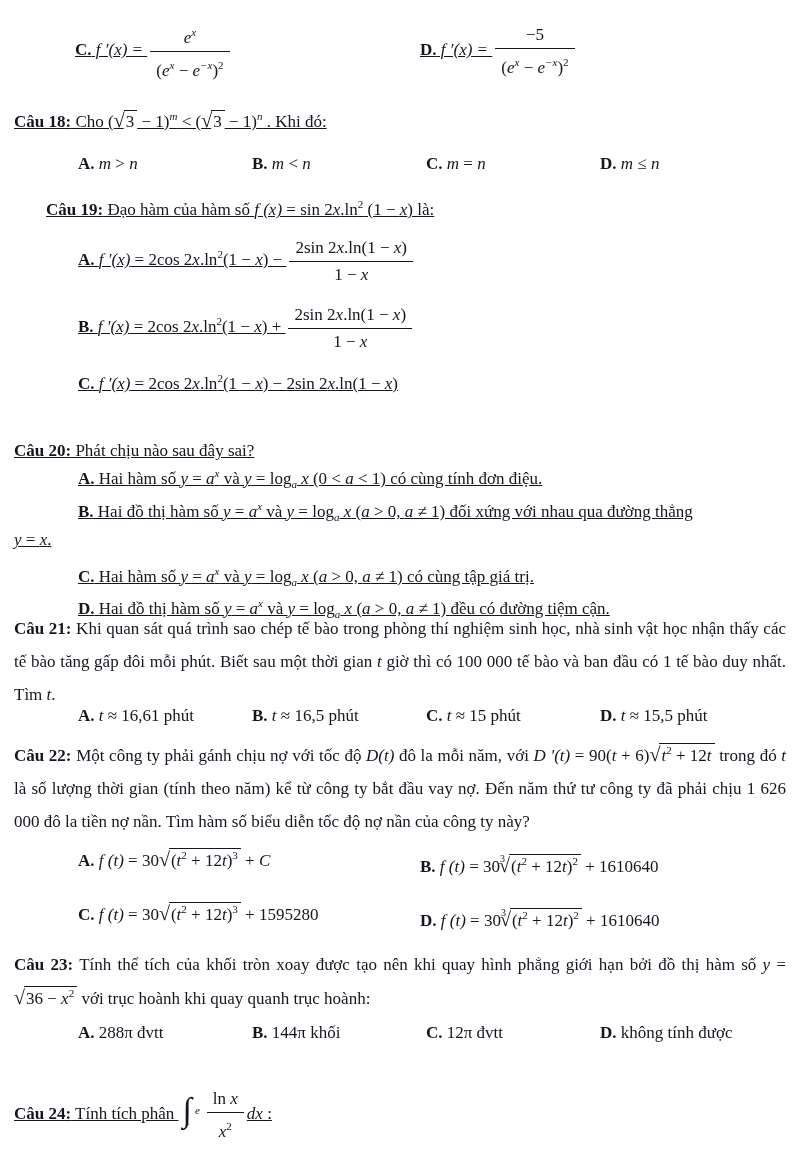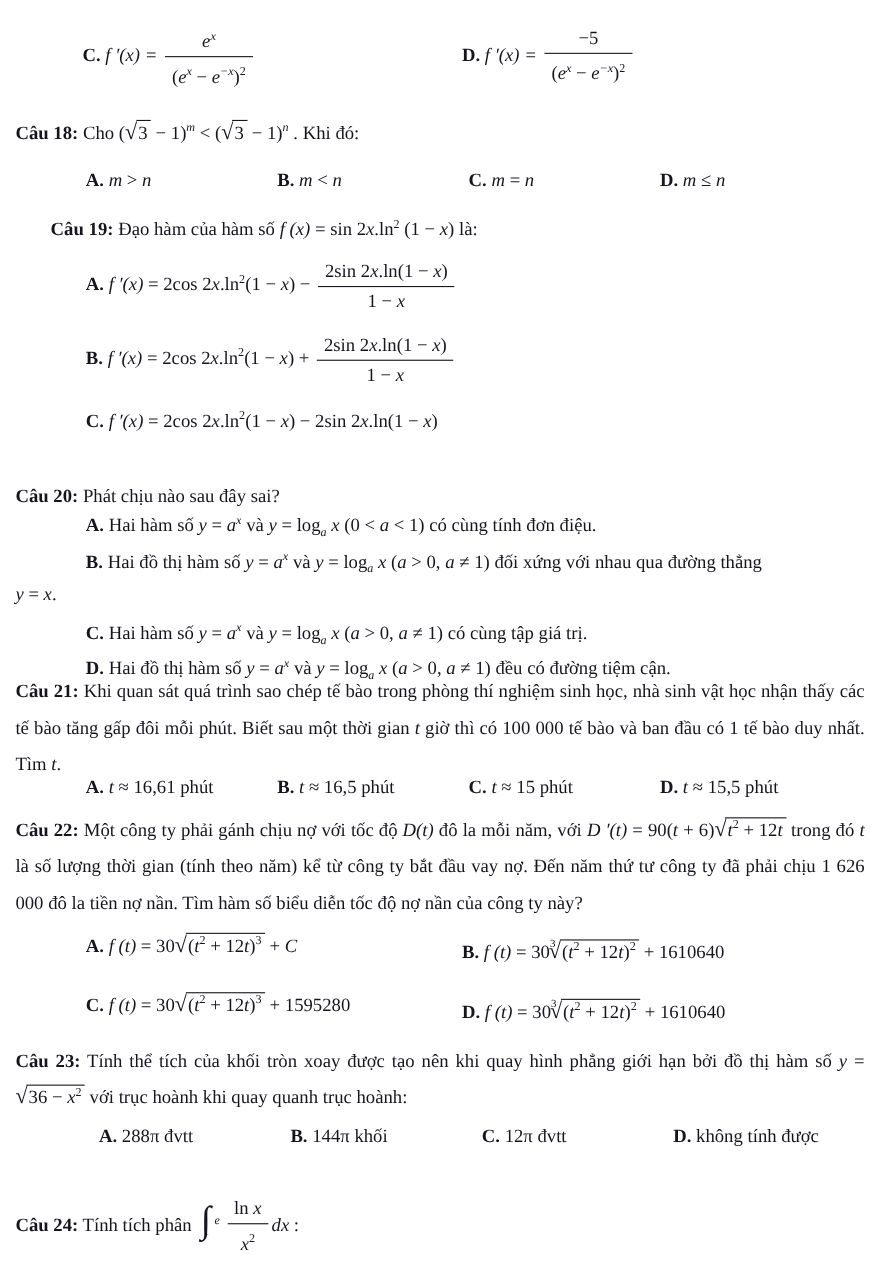--- a/index.html
+++ b/index.html
@@ -3,21 +3,21 @@
 <meta charset="utf-8">
 <style>
   html,body{margin:0;padding:0;}
   body{
     width:800px;height:1152px;position:relative;overflow:hidden;
     background:#ffffff;color:#15151f;
     font-family:"Liberation Serif","DejaVu Serif",serif;
     font-size:17px;
   }
   .page{position:absolute;inset:0;}
-  .blk{position:absolute;white-space:nowrap;line-height:33px;}
+  .blk{position:absolute;white-space:nowrap;line-height:33px;text-decoration:underline;}
   .par{position:absolute;width:772px;left:14px;text-align:justify;line-height:33px;white-space:normal;}
   .row{position:absolute;left:0;width:676px;height:34px;line-height:33px;}
   .row > span{position:absolute;top:0;white-space:nowrap;}
   .oa{left:78px}.ob{left:252px}.oc{left:426px}.od{left:600px}
   
   .mr{}
   .mi{font-style:italic;}
   .mb{font-weight:700;}
   .msup{font-size:11px;vertical-align:7px;}
   .msup.it{font-style:italic;}
@@ -49,21 +49,21 @@
   .q20b2{top:523px;left:14px;}
   .q20c{top:555px;left:78px;}
   .q20d{top:587px;left:78px;}
   .q21s{top:612px;}
   .q21o{top:699px;padding-left:12px;}
   .q22s{top:738px;}
   .q22o1{top:836px;height:50px;line-height:46px;}
   .q22o2{top:890px;height:50px;line-height:46px;}
   .c1{left:78px}.c2{left:420px}
   .q23s{top:948px;}
-  .q23o{top:1016px;margin-left:12px;}
+  .q23o{top:1016px;}
   .q24s{top:1086px;left:14px;line-height:54px;}
 </style>
 </head>
 <body style="background: rgb(255, 255, 255); color: rgb(21, 21, 31);">
 
 <div class="page">
 
   <div class="blk q17c"><span class="mb">C.</span><span class="mi"> f ′(x) = </span><span class="frac"><span class="fnum"><span class="mi">e</span><span class="msup it">x</span></span><span class="fden"><span class="mr">(</span><span class="mi">e</span><span class="msup it">x</span><span class="mr"> − </span><span class="mi">e</span><span class="msup it">−x</span><span class="mr">)</span><span class="msup">2</span></span></span></div>
   <div class="blk q17d"><span class="mb">D.</span><span class="mi"> f ′(x) = </span><span class="frac"><span class="fnum"><span class="mr">−5</span></span><span class="fden"><span class="mr">(</span><span class="mi">e</span><span class="msup it">x</span><span class="mr"> − </span><span class="mi">e</span><span class="msup it">−x</span><span class="mr">)</span><span class="msup">2</span></span></span></div>
 

